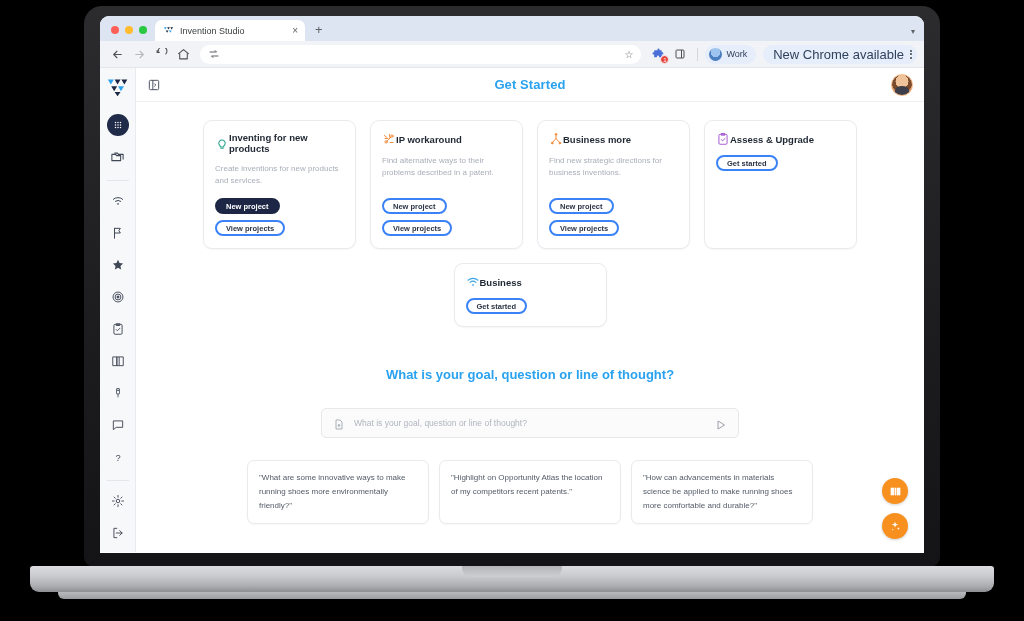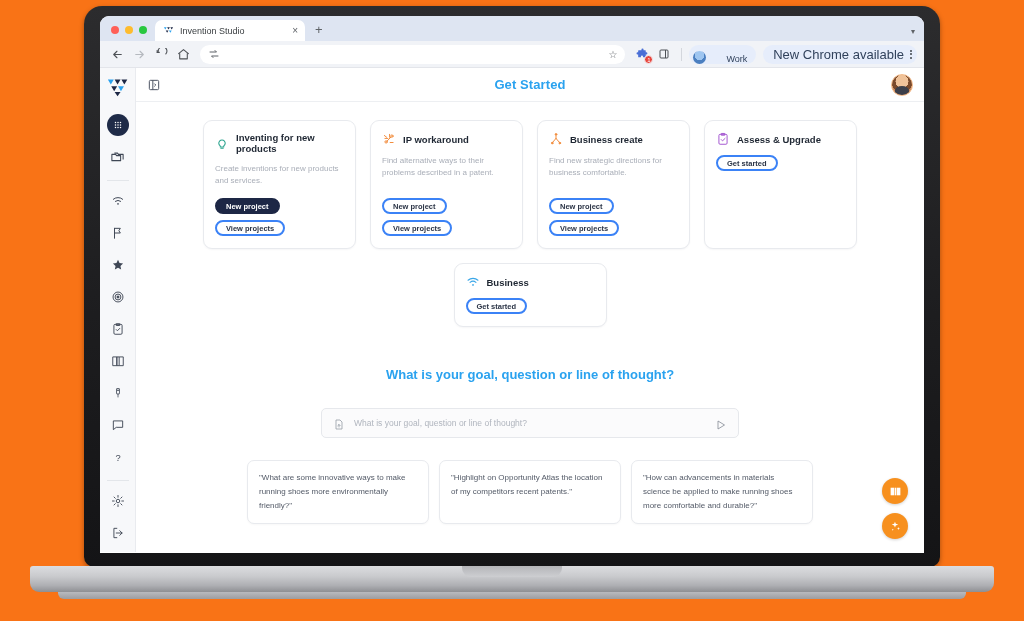--- a/index.html
+++ b/index.html
@@ -4,21 +4,21 @@
 <style>
   * { box-sizing: border-box; margin: 0; padding: 0; }
   html, body {
     width: 1024px; height: 621px;
     background: #ffffff;
     font-family: "Liberation Sans", sans-serif;
     overflow: hidden;
   }
 
   
-  #stage { position: relative; width: 1024px; height: 621px; background: #f97316; }
+  #stage { position: relative; width: 1024px; height: 621px; background: #000000; }
 
   .laptop-lid {
     position: absolute; left: 84px; top: 6px;
     width: 856px; height: 561px;
     background: linear-gradient(180deg,#2c2c2e 0%,#1d1d1f 55%,#141416 100%);
     border-radius: 18px 18px 10px 10px;
     box-shadow: 0 2px 5px rgba(0,0,0,.35);
   }
   .laptop-lid-edge {
     position: absolute; left: 78px; top: 10px;
@@ -98,21 +98,21 @@
   .omni-star { position: absolute; right: 8px; font-size: 10px; color: #5f6368; }
   .ext-wrap { position: relative; width: 20px; height: 20px; display:flex; align-items:center; justify-content:center; cursor:pointer; }
   .ext-badge {
     position: absolute; right: -1px; bottom: 0px; width: 9px; height: 9px; border-radius: 50%;
     background: #e8453c; color: #fff; font-size: 6px; line-height: 9px; text-align: center;
     font-family: "Liberation Sans", sans-serif; border: 1px solid #f1f3f7;
   }
   .tb-sep { width: 1px; height: 13px; background: #d4d7dd; margin: 0 5px; }
   .chip {
     height: 19px; border-radius: 10px; background: #e6edfb;
-    display: flex; align-items: flex-end; gap: 20px; padding: 0 9px 0 4px;
+    display: flex; align-items: center; gap: 4px; padding: 0 9px 0 4px;
     font-size: 9px; color: #31425c; cursor: pointer;
   }
   .chip-av {
     width: 13px; height: 13px; border-radius: 50%;
     background: radial-gradient(circle at 50% 35%, #9ec5f0 0 45%, #4b7fc0 46% 100%);
     display:flex; align-items:center; justify-content:center;
   }
   .chip2 {
     height: 19px; border-radius: 10px; background: #e6edfb;
     display: flex; align-items: center; padding: 0 5px 0 10px;
@@ -168,21 +168,21 @@
   .cards-row {
     display: flex; gap: 14px; justify-content: center; padding: 0 18px;
   }
   .card {
     width: 153px; background: #ffffff; border: 1px solid #e8eaee;
     border-radius: 9px; padding: 11px 11px 12px;
     box-shadow: 0 1px 2px rgba(16,24,40,.04);
     display: flex; flex-direction: column;
   }
   .card.tall { min-height: 98px; }
-  .card-head { display: flex; align-items: center; gap: 7px; margin-bottom: 9px; }
+  .card-head { display: flex; align-items: center; margin-bottom: 9px; }
   .card-ico { width: 14px; height: 14px; flex: 0 0 14px; display:flex; align-items:center; justify-content:center; }
   .card-title { font-size: 9.5px; font-weight: bold; color: #1f2733; }
   .card-desc { font-size: 8px; line-height: 1.5; color: #a9aeb8; margin-bottom: 11px; flex: 1; }
   .btn-row { display: flex; gap: 6px; flex-wrap: wrap; }
   .pill {
     height: 16px; border-radius: 9px; border: 2px solid #3b82f6;
     background: #ffffff; color: #2b3446;
     font-size: 7.5px; font-weight: bold; padding: 0 9px;
     display: inline-flex; align-items: center; cursor: pointer;
     font-family: "Liberation Sans", sans-serif;
@@ -497,23 +497,23 @@
                 <span class="card-ico">
                   <svg viewBox="0 0 24 24" width="14" height="14" fill="none" stroke="#f28c3c" stroke-width="1.7" stroke-linecap="round">
                     <path d="M12 5v6"></path>
                       <path d="M12 11L6 18"></path>
                       <path d="M12 11l6 7"></path>
                     <circle cx="12" cy="4" r="1.4" fill="#f28c3c"></circle>
                       <circle cx="5.5" cy="19" r="1.4" fill="#f28c3c"></circle>
                       <circle cx="18.5" cy="19" r="1.4" fill="#f28c3c"></circle>
                   </svg>
                 </span>
-                <span class="card-title">Business create</span>
-              </div>
-              <div class="card-desc">Find new strategic directions for business comfortable.</div>
+                <span class="card-title">Business more</span>
+              </div>
+              <div class="card-desc">Find new strategic directions for business inventions.</div>
               <div class="btn-row">
                 <button class="pill">New project</button>
                 <button class="pill">View projects</button>
               </div>
             </div>
 
             <div class="card tall">
               <div class="card-head">
                 <span class="card-ico">
                   <svg viewBox="0 0 24 24" width="14" height="14" fill="none" stroke="#a558d0" stroke-width="1.7" stroke-linejoin="round">

